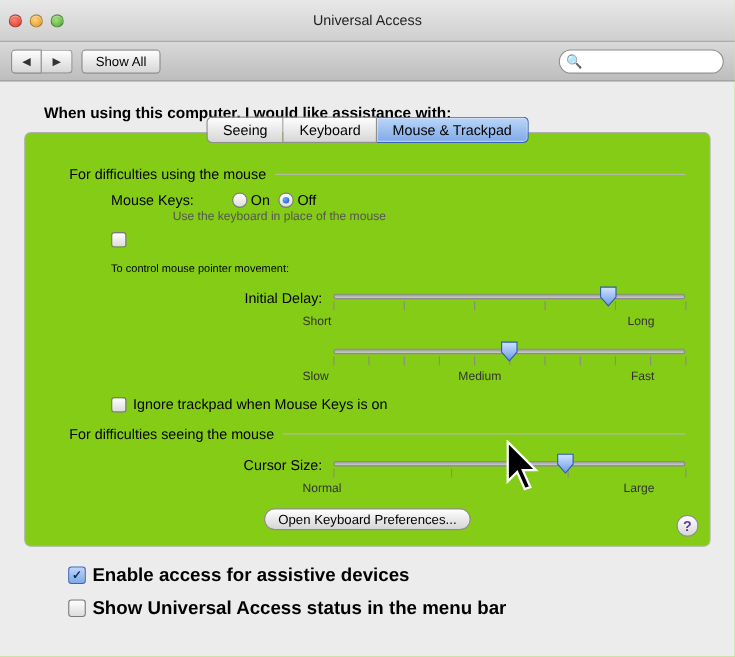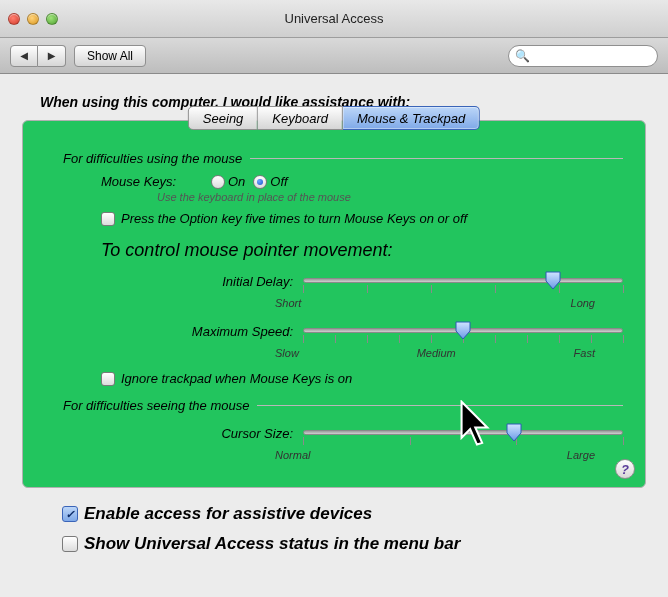--- a/index.html
+++ b/index.html
@@ -76,21 +76,21 @@
     border-radius: 11px;
     background: #fff;
     display: flex; align-items: center;
     padding: 0 6px;
     gap: 4px;
     font-size: 12px; color: #888;
   }
   .search-icon { font-size: 12px; color: #777; }
 
   
-  .content { padding: 14px 22px 10px 22px; font-style: italic; }
+  .content { padding: 14px 22px 10px 22px; }
   .assist-heading {
     font-weight: bold; font-size: 14px;
     margin: 6px 0 8px 18px;
   }
 
   
   .pane-wrap { position: relative; margin-top: 10px; }
   .tabbar {
     position: absolute; top: -14px; left: 50%; transform: translateX(-50%);
     display: flex; z-index: 2;
@@ -109,21 +109,21 @@
   .tabbtn.active {
     background: linear-gradient(#bcd6f8, #7fa9e8);
     border-color: #3a64b8;
     box-shadow: inset 0 0 0 1px rgba(255,255,255,0.4);
     font-weight: normal;
     color: #000;
   }
   .pane {
     border: 1px solid #b0b0b0;
     border-radius: 6px;
-    background: #22c55e;
+    background: #84cc16;
     padding: 24px 22px 14px 22px;
     position: relative;
   }
 
   .section-line {
     display: flex; align-items: center; gap: 8px;
     font-size: 13px; margin: 6px 0 8px 18px;
   }
   .section-line .rule { flex: 1; border-top: 1px solid #b8b8b8; }
 
@@ -150,21 +150,21 @@
     margin-right: 6px; vertical-align: middle;
   }
   .aqua-check.checked {
     background: linear-gradient(#bcd6f8,#7fa9e8);
     border-color:#3a64b8;
   }
   .aqua-check.checked::after{
     content:"✓"; font-size:11px; color:#0b2a66; line-height:1;
   }
   .hint { font-size: 11px; color: #555; margin-left: 112px; margin-top: 2px; }
-  .subheading { margin: 14px 0 8px 56px; font-size: 18px; }
+  .subheading { margin: 14px 0 8px 56px; font-size: 10px; }
 
   
   .slider-row { display:flex; align-items:center; margin: 4px 0; justify-content: flex-end; }
   .slider-label { width: 220px; text-align: right; padding-right: 10px; font-size: 13px; }
   .slider { position: relative; height: 24px; flex: 1; max-width: 320px; }
   .slider .track {
     position:absolute; left:0; right:0; top:9px; height:5px;
     border-radius:3px;
     background: linear-gradient(#9c9c9c,#cfcfcf);
     border:1px solid #8a8a8a;
@@ -274,21 +274,20 @@
         <span class="label-right" style="width:110px">Mouse Keys:</span>
         <span class="aqua-radio"></span>
         <span style="margin-right:8px">On</span>
         <span class="aqua-radio checked"></span>
         <span>Off</span>
       </div>
       <div class="hint">Use the keyboard in place of the mouse</div>
 
       <div class="row indent1" style="margin-top:8px">
         <span class="aqua-check"></span>
-        <span>Press the Option key five times to turn Mouse Keys on or off</span>
       </div>
 
       <div class="subheading">To control mouse pointer movement:</div>
 
       <div class="slider-row">
         <div class="slider-label">Initial Delay:</div>
         <div class="slider">
           <div class="track"></div>
           <div class="ticks">
             <div class="tick" style="left:0%"></div>
@@ -310,21 +309,20 @@
             </svg>
           </div>
         </div>
       </div>
       <div class="slider-endlabels">
         <span>Short</span>
         <span>Long</span>
       </div>
 
       <div class="slider-row" style="margin-top:10px">
-        <div class="slider-label">Maximum Speed:</div>
         <div class="slider">
           <div class="track"></div>
           <div class="ticks">
             <div class="tick" style="left:0%"></div>
               <div class="tick" style="left:10%"></div>
               <div class="tick" style="left:20%"></div>
               <div class="tick" style="left:30%"></div>
               <div class="tick" style="left:40%"></div>
               <div class="tick" style="left:50%"></div>
               <div class="tick" style="left:60%"></div>
@@ -384,20 +382,23 @@
             </svg>
           </div>
         </div>
       </div>
       <div class="slider-endlabels">
         <span>Normal</span>
         <span>Large</span>
       </div>
 
       <div class="open-pref-row">
+        <span class="capsule-btn">
+            <span>Open Keyboard Preferences...</span>
+          </span>
       </div>
 
       <div class="help-btn">
           <span>?</span>
         </div>
     </div>
   </div>
 
   <div class="bottom-checks">
     <div class="big-check-row">

